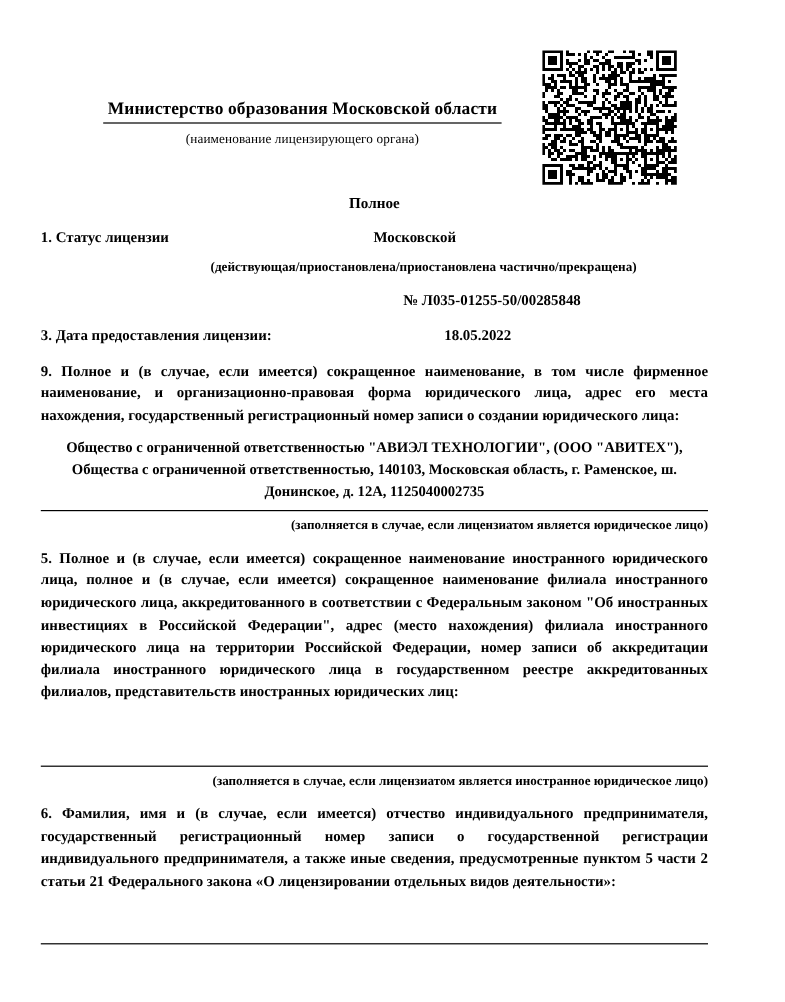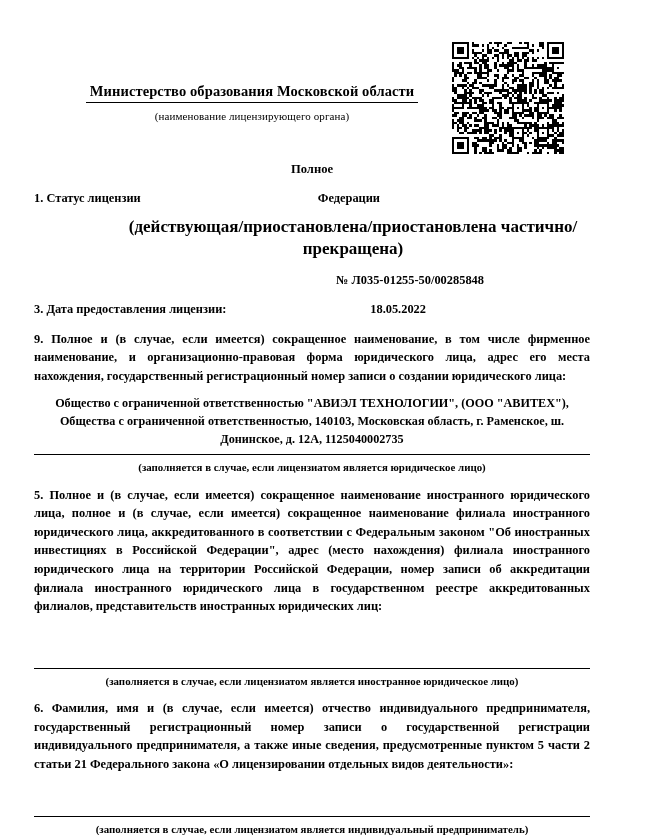--- a/index.html
+++ b/index.html
@@ -84,21 +84,21 @@
     margin-right: auto;
     padding-left: 24px;
     white-space: nowrap;
   }
   .row.r1 .value { margin-right: 210px; }
   .row.r2 .value { margin-right: 106px; }
   .row.r3 .value { margin-right: 164px; }
 
   .sub-note {
     text-align: center;
-    font-size: 17px;
+    font-size: 11px;
     font-weight: 700;
     margin-top: 9px;
     margin-left: 82px;
     line-height: 1.3;
   }
 
   
   .para {
     font-size: 12.4px;
     font-weight: 700;
@@ -113,21 +113,21 @@
     font-size: 12.2px;
     font-weight: 700;
     text-align: center;
     line-height: 1.5;
     margin-top: 8px;
     padding: 0 14px;
   }
   .center-block .l { display: block; }
 
   .caption {
-    text-align: center;
+    text-align: right;
     font-size: 10.9px;
     font-weight: 700;
     line-height: 1.3;
     margin-top: 5px;
   }
 
   .rule {
     border: 0;
     border-top: 1.3px solid #000;
     margin: 6px 0 0 0;
@@ -152,21 +152,21 @@
     <div class="org-title">Министерство образования Московской области</div>
     <div class="org-caption">(наименование лицензирующего органа)</div>
   </div>
 
   <div class="doc-title">
     <span class="line1">Полное</span>
   </div>
 
   <div class="row r1">
     <span class="label">1. Статус лицензии</span>
-    <span class="value">Федерации</span>
+    <span class="value">Московской</span>
   </div>
   <div class="sub-note">(действующая/приостановлена/приостановлена частично/прекращена)</div>
 
   <div class="row r2">
     <span class="value">№ Л035-01255-50/00285848</span>
   </div>
 
   <div class="row r3">
     <span class="label">3. Дата предоставления лицензии:</span>
     <span class="value">18.05.2022</span>
@@ -182,15 +182,14 @@
   <div class="caption">(заполняется в случае, если лицензиатом является юридическое лицо)</div>
 
   <div class="para tight">5. Полное и (в случае, если имеется) сокращенное наименование иностранного юридического лица, полное и (в случае, если имеется) сокращенное наименование филиала иностранного юридического лица, аккредитованного в соответствии с Федеральным законом "Об иностранных инвестициях в Российской Федерации", адрес (место нахождения) филиала иностранного юридического лица на территории Российской Федерации, номер записи об аккредитации филиала иностранного юридического лица в государственном реестре аккредитованных филиалов, представительств иностранных юридических лиц:</div>
   <div class="gap-lg"></div>
   <hr class="rule">
   <div class="caption">(заполняется в случае, если лицензиатом является иностранное юридическое лицо)</div>
 
   <div class="para tight">6. Фамилия, имя и (в случае, если имеется) отчество индивидуального предпринимателя, государственный регистрационный номер записи о государственной регистрации индивидуального предпринимателя, а также иные сведения, предусмотренные пунктом 5 части 2 статьи 21 Федерального закона «О лицензировании отдельных видов деятельности»:</div>
   <div class="gap-md"></div>
   <hr class="rule">
-  <div class="caption">(заполняется в случае, если лицензиатом является индивидуальный предприниматель)</div>
 
 </div>
 
 </body></html>

